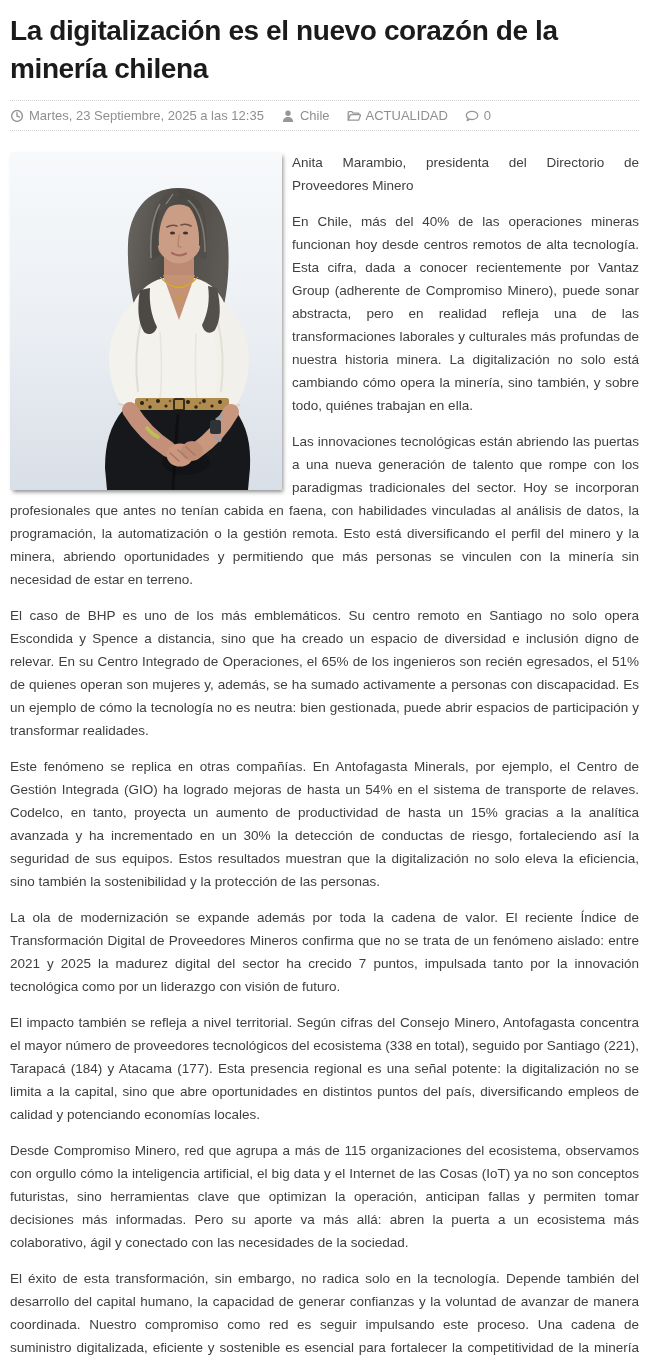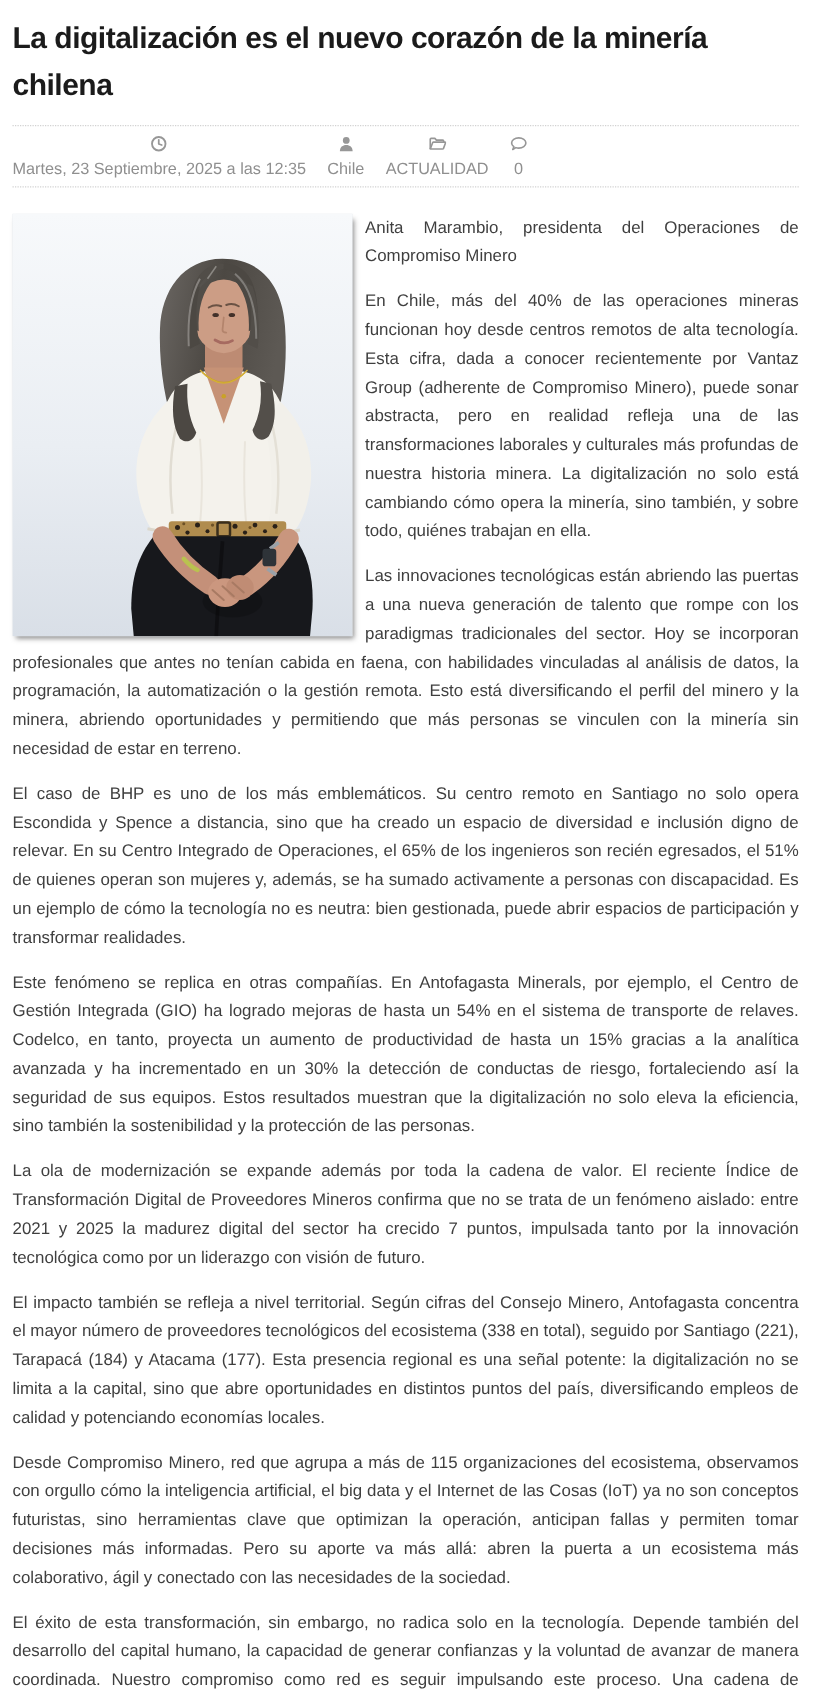--- a/index.html
+++ b/index.html
@@ -6,38 +6,38 @@
   body {
     width: 650px;
     font-family: "Liberation Sans", "DejaVu Sans", sans-serif;
     color: #3d3d3d;
     -webkit-font-smoothing: antialiased;
   }
   .post { padding: 8px 11px 14px 10px; }
 
   h1.title {
     margin: 4px 0 12px 0;
-    font-size: 24px;
+    font-size: 28px;
     line-height: 38px;
     font-weight: 700;
     letter-spacing: -0.4px;
     color: #1b1b1b;
   }
 
   .meta {
     border-top: 1px dotted #d2d2d2;
     border-bottom: 1px dotted #d2d2d2;
     padding: 7px 0 7px 0;
     font-size: 13px;
     color: #8f8f8f;
     display: flex;
     align-items: center;
     gap: 17px;
   }
-  .meta .mi { display: inline-flex; align-items: center; gap: 5px; white-space: nowrap; flex-direction: column; }
+  .meta .mi { display: inline-flex; align-items: center; gap: 5px; white-space: nowrap; }
   .meta .ic { width: 14px; height: 14px; flex: 0 0 auto; }
 
   .content { margin-top: 20px; font-size: 13.5px; line-height: 23px; color: #3f3f3f; }
   .content p.para { margin: 0 0 13px 0; text-align: justify; }
   .content p.para:last-child { margin-bottom: 0; }
 
   figure.portrait {
     float: left;
     width: 272px;
     height: 338px;
@@ -173,21 +173,21 @@
         <ellipse cx="170" cy="303" rx="13.5" ry="11.5" fill="#cb977f"></ellipse>
         <ellipse cx="182" cy="299" rx="11" ry="10" fill="#c08c74"></ellipse>
         <path d="M160,301 l9,8 M168,298 l9,8 M176,295 l9,8" fill="none" stroke="#a87a63" stroke-width="1.6" stroke-linecap="round"></path>
 
         <path d="M137,276 q6,7 11,9" fill="none" stroke="#b9c24f" stroke-width="3.5" stroke-linecap="round"></path>
         <path d="M206,268 l7,-5 M204,284 l7,5" fill="none" stroke="#9aa1a8" stroke-width="3"></path>
         <rect x="200" y="268" width="11" height="14" rx="2.5" fill="#2e3338"></rect>
       </svg>
     </figure>
 
-  <p class="para">Anita Marambio, presidenta del Operaciones de Compromiso Minero</p>
+  <p class="para">Anita Marambio, presidenta del Directorio de Proveedores Minero</p>
       <p class="para">En Chile, más del 40% de las operaciones mineras funcionan hoy desde centros remotos de alta tecnología. Esta cifra, dada a conocer recientemente por Vantaz Group (adherente de Compromiso Minero), puede sonar abstracta, pero en realidad refleja una de las transformaciones laborales y culturales más profundas de nuestra historia minera. La digitalización no solo está cambiando cómo opera la minería, sino también, y sobre todo, quiénes trabajan en ella.</p>
       <p class="para">Las innovaciones tecnológicas están abriendo las puertas a una nueva generación de talento que rompe con los paradigmas tradicionales del sector. Hoy se incorporan profesionales que antes no tenían cabida en faena, con habilidades vinculadas al análisis de datos, la programación, la automatización o la gestión remota. Esto está diversificando el perfil del minero y la minera, abriendo oportunidades y permitiendo que más personas se vinculen con la minería sin necesidad de estar en terreno.</p>
       <p class="para">El caso de BHP es uno de los más emblemáticos. Su centro remoto en Santiago no solo opera Escondida y Spence a distancia, sino que ha creado un espacio de diversidad e inclusión digno de relevar. En su Centro Integrado de Operaciones, el 65% de los ingenieros son recién egresados, el 51% de quienes operan son mujeres y, además, se ha sumado activamente a personas con discapacidad. Es un ejemplo de cómo la tecnología no es neutra: bien gestionada, puede abrir espacios de participación y transformar realidades.</p>
       <p class="para">Este fenómeno se replica en otras compañías. En Antofagasta Minerals, por ejemplo, el Centro de Gestión Integrada (GIO) ha logrado mejoras de hasta un 54% en el sistema de transporte de relaves. Codelco, en tanto, proyecta un aumento de productividad de hasta un 15% gracias a la analítica avanzada y ha incrementado en un 30% la detección de conductas de riesgo, fortaleciendo así la seguridad de sus equipos. Estos resultados muestran que la digitalización no solo eleva la eficiencia, sino también la sostenibilidad y la protección de las personas.</p>
       <p class="para">La ola de modernización se expande además por toda la cadena de valor. El reciente Índice de Transformación Digital de Proveedores Mineros confirma que no se trata de un fenómeno aislado: entre 2021 y 2025 la madurez digital del sector ha crecido 7 puntos, impulsada tanto por la innovación tecnológica como por un liderazgo con visión de futuro.</p>
       <p class="para">El impacto también se refleja a nivel territorial. Según cifras del Consejo Minero, Antofagasta concentra el mayor número de proveedores tecnológicos del ecosistema (338 en total), seguido por Santiago (221), Tarapacá (184) y Atacama (177). Esta presencia regional es una señal potente: la digitalización no se limita a la capital, sino que abre oportunidades en distintos puntos del país, diversificando empleos de calidad y potenciando economías locales.</p>
       <p class="para">Desde Compromiso Minero, red que agrupa a más de 115 organizaciones del ecosistema, observamos con orgullo cómo la inteligencia artificial, el big data y el Internet de las Cosas (IoT) ya no son conceptos futuristas, sino herramientas clave que optimizan la operación, anticipan fallas y permiten tomar decisiones más informadas. Pero su aporte va más allá: abren la puerta a un ecosistema más colaborativo, ágil y conectado con las necesidades de la sociedad.</p>
       <p class="para">El éxito de esta transformación, sin embargo, no radica solo en la tecnología. Depende también del desarrollo del capital humano, la capacidad de generar confianzas y la voluntad de avanzar de manera coordinada. Nuestro compromiso como red es seguir impulsando este proceso. Una cadena de suministro digitalizada, eficiente y sostenible es esencial para fortalecer la competitividad de la minería chilena, y con ello contribuir al bienestar y desarrollo de todo el país.</p>
     </div>
 

